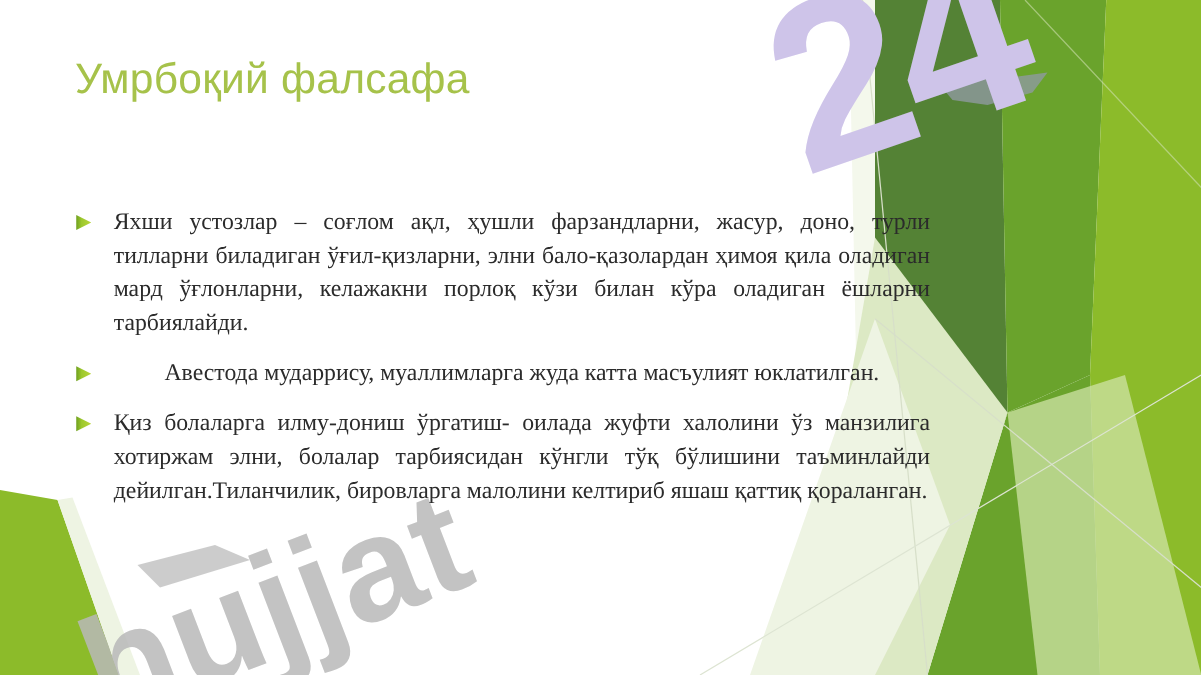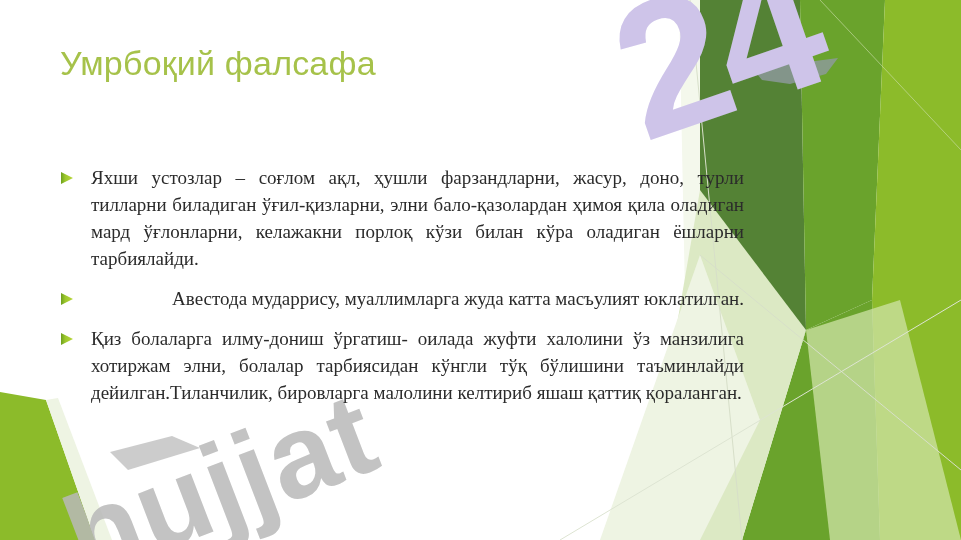--- a/index.html
+++ b/index.html
@@ -75,21 +75,21 @@
   .marker svg{display:block;}
   .para{
     flex:1 1 auto;
     font-size:19px;
     line-height:1.42;
     color:#2b2b2b;
     text-align:justify;
     text-justify:inter-word;
     hyphens:none;
   }
-  .para.single{text-align:right;}
+  .para.single{text-align:center;}
 </style>
 </head>
 <body>
 
 <div class="slide">
 
   <div class="bg">
     <svg class="poly" viewBox="0 0 961 540" preserveAspectRatio="none">
 
       <polygon points="0,392 46,400 95,540 0,540" fill="#8cbb2a"></polygon>

